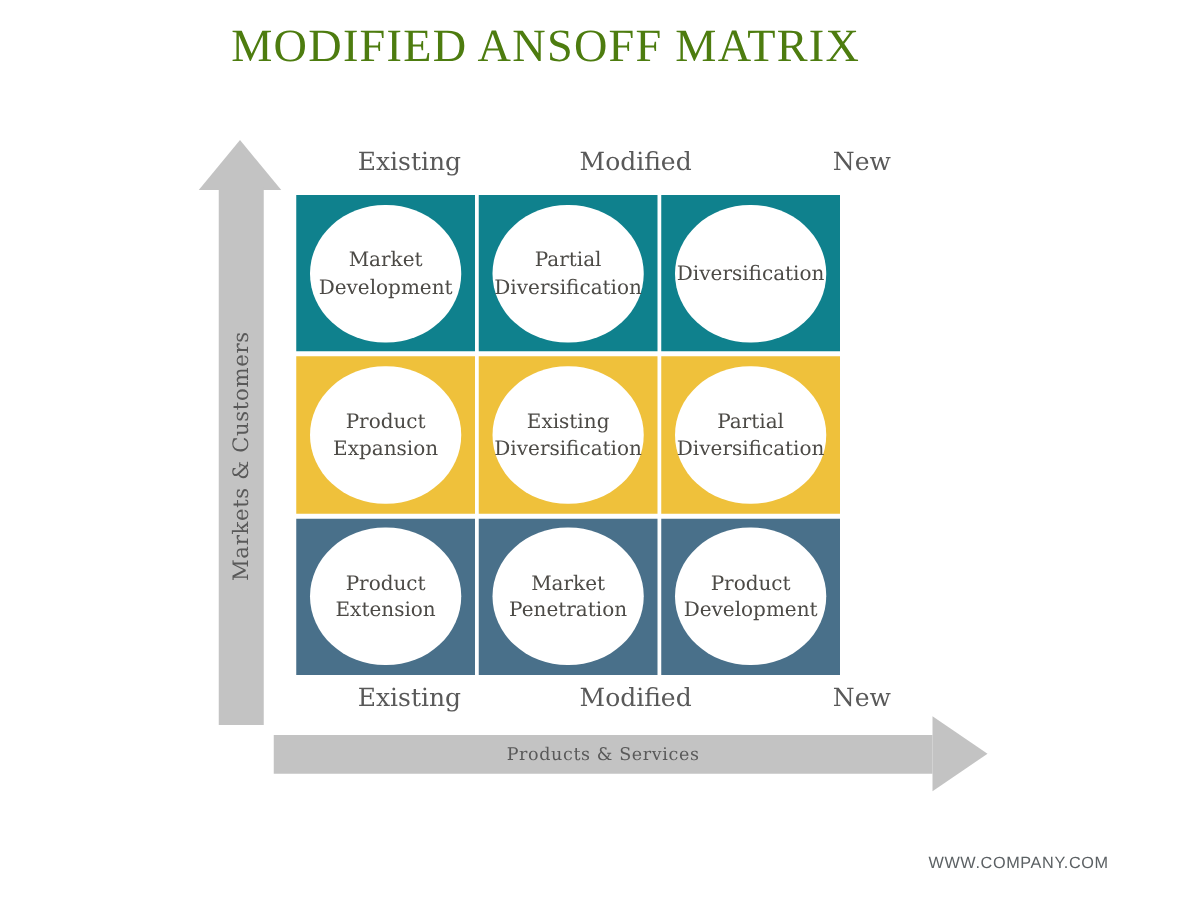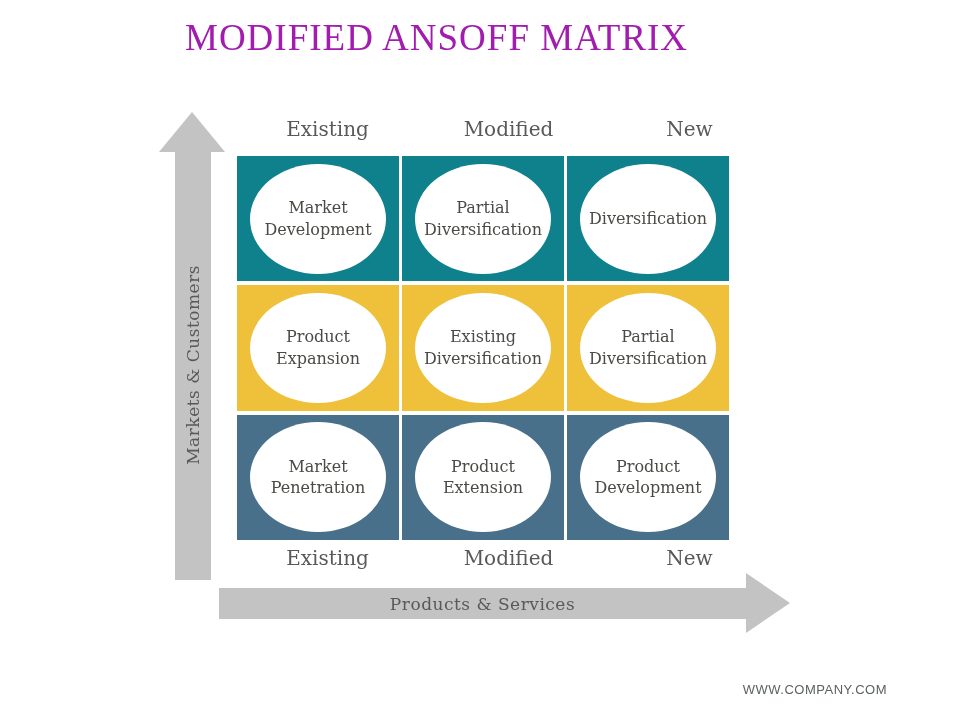--- a/index.html
+++ b/index.html
@@ -3,21 +3,21 @@
 <meta charset="utf-8">
 <style>
   html,body{margin:0;padding:0;}
   body{
     width:960px;height:720px;position:relative;background:#ffffff;
     font-family:"DejaVu Serif", serif;overflow:hidden;
   }
   .title{
     position:absolute;left:185px;top:16px;
     font-family:"Liberation Serif", serif;
-    font-size:37px;font-weight:400;color:#a21caf;letter-spacing:1px;
+    font-size:37px;font-weight:400;color:#4d7c0f;letter-spacing:1px;
     white-space:nowrap;
   }
   
   .v-arrow-head{
     position:absolute;left:159px;top:112px;width:0;height:0;
     border-left:33px solid transparent;border-right:33px solid transparent;
     border-bottom:40px solid #c3c3c3;
   }
   .v-arrow-shaft{
     position:absolute;left:175px;top:150px;width:36px;height:430px;
@@ -25,38 +25,38 @@
   }
   .v-arrow-label{
     writing-mode:vertical-rl;transform:rotate(180deg);
     font-size:17px;color:#595959;white-space:nowrap;letter-spacing:0.5px;
   }
   
   .h-arrow-shaft{
     position:absolute;left:219px;top:588px;width:527px;height:31px;
     background:#c3c3c3;display:flex;align-items:center;justify-content:center;
   }
-  .h-arrow-label{font-size:17px;color:#595959;letter-spacing:0.5px;}
+  .h-arrow-label{font-size:14px;color:#595959;letter-spacing:0.5px;}
   .h-arrow-head{
     position:absolute;left:746px;top:573px;width:0;height:0;
     border-top:30px solid transparent;border-bottom:30px solid transparent;
     border-left:44px solid #c3c3c3;
   }
   
   .col-headers{
     position:absolute;left:237px;width:543px;display:flex;
   }
   .col-headers.top{top:117px;}
   .col-headers.bottom{top:546px;}
   .col-headers span{
     flex:1;text-align:center;font-size:20px;color:#595959;
   }
   
   .grid{
-    position:absolute;left:237px;top:156px;width:492px;height:384px;
+    position:absolute;left:237px;top:156px;width:435px;height:384px;
     display:grid;grid-template-columns:repeat(3,1fr);
     grid-template-rows:repeat(3,1fr);gap:4px 3px;
   }
   .cell{
     display:flex;align-items:center;justify-content:center;
   }
   .ellipse{
     width:84%;height:88%;background:#ffffff;border-radius:50%;
     display:flex;align-items:center;justify-content:center;
     text-align:center;font-size:16px;line-height:1.35;color:#4c4a46;
@@ -99,24 +99,24 @@
     <div class="ellipse">Product Expansion</div>
   </div>
   <div class="cell" style="background: rgb(239, 193, 59);">
     <div class="ellipse">Existing Diversification</div>
   </div>
   <div class="cell" style="background: rgb(239, 193, 59);">
     <div class="ellipse">Partial Diversification</div>
   </div>
 
   <div class="cell" style="background: rgb(73, 112, 138);">
-    <div class="ellipse">Market Penetration</div>
+    <div class="ellipse">Product Extension</div>
   </div>
   <div class="cell" style="background: rgb(73, 112, 138);">
-    <div class="ellipse">Product Extension</div>
+    <div class="ellipse">Market Penetration</div>
   </div>
   <div class="cell" style="background: rgb(73, 112, 138);">
     <div class="ellipse">Product Development</div>
   </div>
 </div>
 
 <div class="col-headers bottom">
   <span>Existing</span>
   <span>Modified</span>
   <span>New</span>

